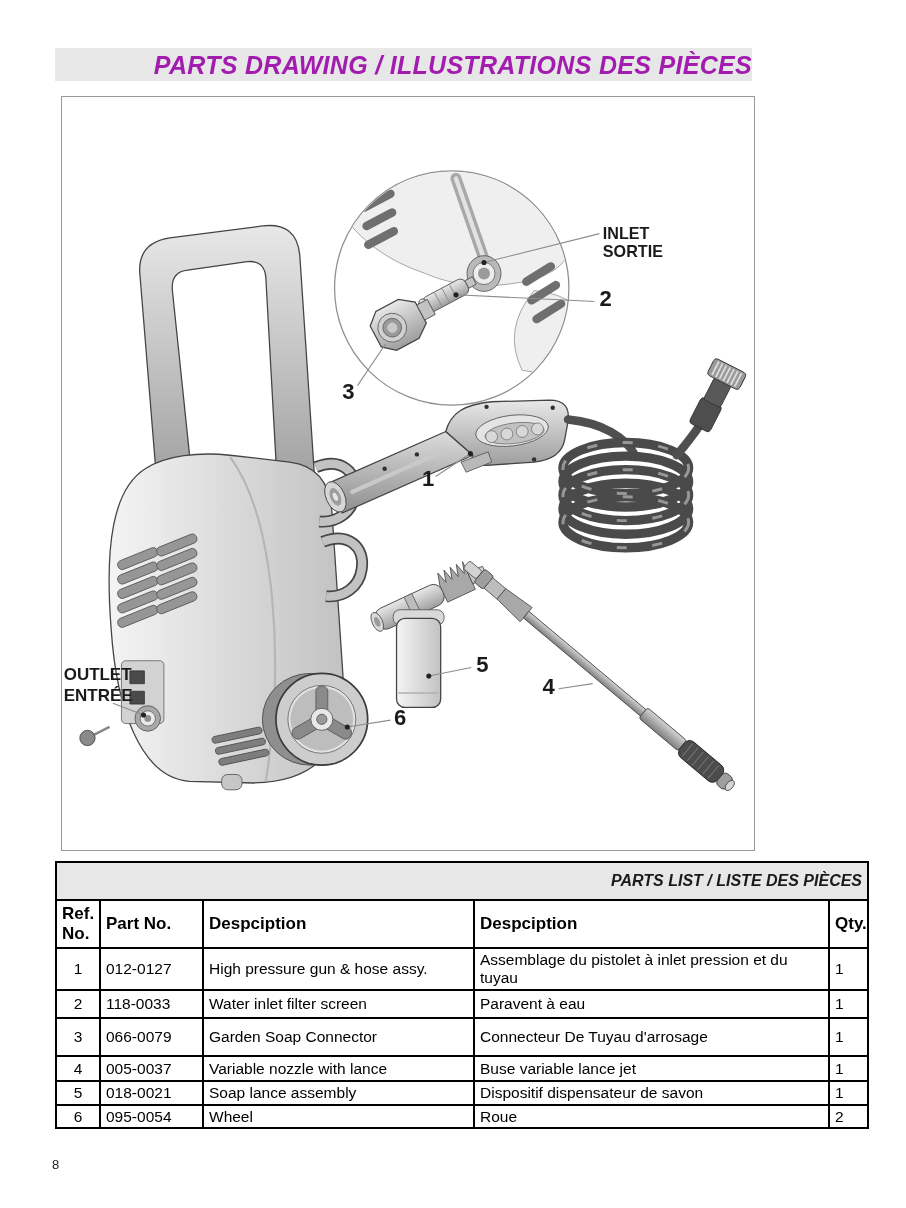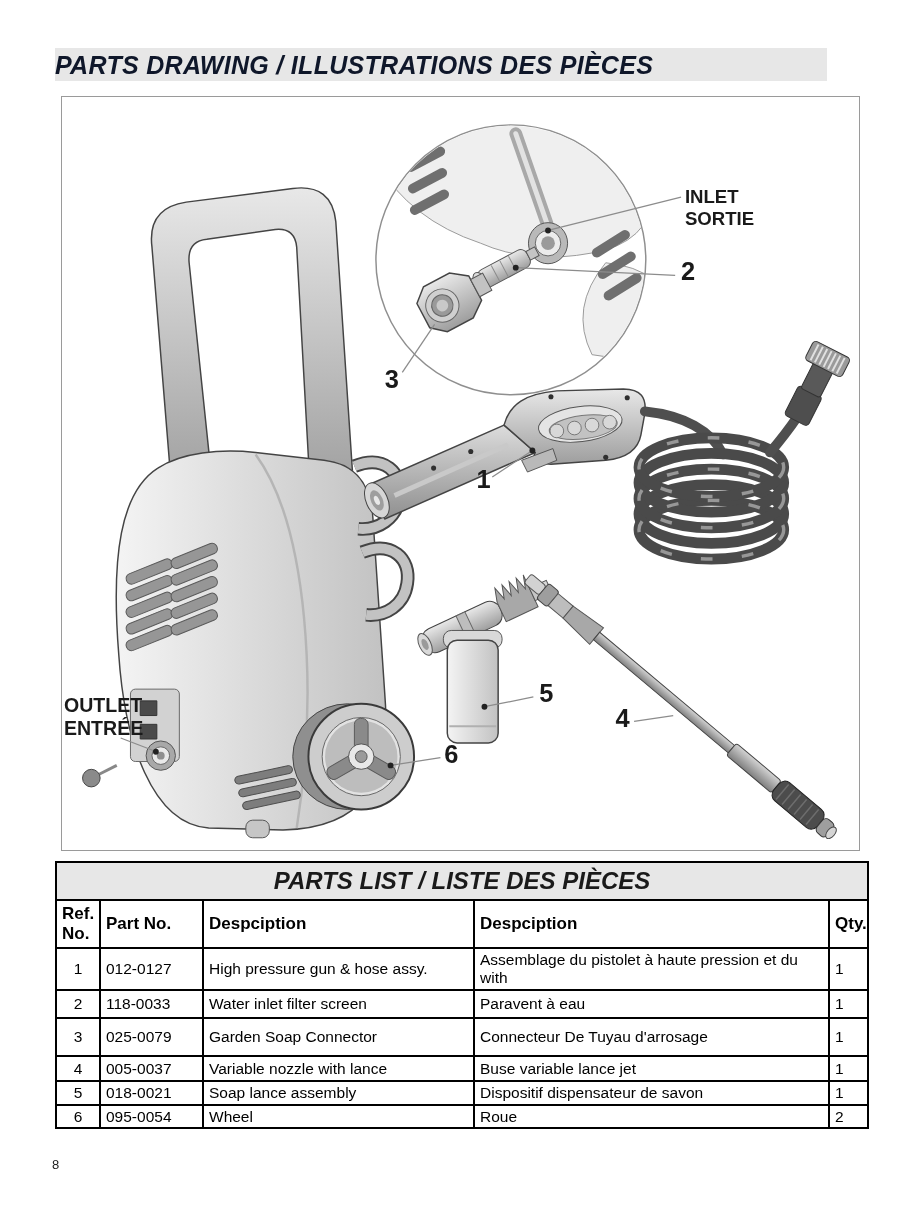--- a/index.html
+++ b/index.html
@@ -1,39 +1,39 @@
 <!DOCTYPE html>
 <html><head>
 <meta charset="utf-8">
 <style>
   html,body{margin:0;padding:0;}
   body{
     width:906px;height:1208px;background:#ffffff;position:relative;
     font-family:"Liberation Sans", sans-serif;color:#111;
   }
   .title-bar{
-    position:absolute;left:55px;top:48px;width:772px;height:33px;
-    background:#e7e7e7;text-align:left;
+    position:absolute;left:55px;top:48px;width:697px;height:33px;
+    background:#e7e7e7;text-align:right;
     font-style:italic;font-weight:bold;font-size:25px;line-height:34px;
-    letter-spacing:0.3px;color:#0f172a;
+    letter-spacing:0.3px;color:#a21caf;
   }
   .drawing-box{
-    position:absolute;left:61px;top:96px;width:799px;height:755px;
+    position:absolute;left:61px;top:96px;width:694px;height:755px;
     border:1.5px solid #9a9a9a;box-sizing:border-box;background:#fff;
   }
   .drawing-box svg{width:100%;height:100%;display:block;}
   table.parts{
     position:absolute;left:55px;top:861px;width:812px;
     border-collapse:collapse;table-layout:fixed;
     font-size:15.5px;color:#000;
   }
   table.parts td, table.parts th{border:2px solid #000;padding:1px 5px;vertical-align:middle;}
   .tbl-title{
-    background:#e7e7e7;text-align:center;height:34px;
-    font-style:italic;font-weight:bold;font-size:24px;color:#1a1a1a;
+    background:#e7e7e7;text-align:right;height:34px;
+    font-style:italic;font-weight:bold;font-size:16px;color:#1a1a1a;
   }
   tr.head th{font-weight:bold;font-size:17px;text-align:left;height:44px;}
   th.ref-h{white-space:pre-line;line-height:1.15;}
   td.ref{text-align:center;}
   tr.r1{height:42px;} tr.r2{height:28px;} tr.r3{height:38px;}
   tr.r4{height:25px;} tr.r5{height:24px;} tr.r6{height:23px;}
   .page-num{position:absolute;left:52px;top:1157px;font-size:13px;color:#222;}
   svg text{font-family:"Liberation Sans", sans-serif;fill:#1a1a1a;}
   .lbl{font-weight:bold;font-size:20px;}
   .lbl-s{font-weight:bold;font-size:19px;}
@@ -295,33 +295,33 @@
 No.</th>
       <th>Part No.</th>
       <th>Despciption</th>
       <th>Despciption</th>
       <th>Qty.</th>
     </tr>
     <tr class="r1">
       <td class="ref">1</td>
       <td>012-0127</td>
       <td>High pressure gun &amp; hose assy.</td>
-      <td>Assemblage du pistolet à haute pression et du with</td>
+      <td>Assemblage du pistolet à inlet pression et du tuyau</td>
       <td>1</td>
     </tr>
     <tr class="r2">
       <td class="ref">2</td>
       <td>118-0033</td>
       <td>Water inlet filter screen</td>
       <td>Paravent à eau</td>
       <td>1</td>
     </tr>
     <tr class="r3">
       <td class="ref">3</td>
-      <td>025-0079</td>
+      <td>066-0079</td>
       <td>Garden Soap Connector</td>
       <td>Connecteur De Tuyau d'arrosage</td>
       <td>1</td>
     </tr>
     <tr class="r4">
       <td class="ref">4</td>
       <td>005-0037</td>
       <td>Variable nozzle with lance</td>
       <td>Buse variable lance jet</td>
       <td>1</td>

